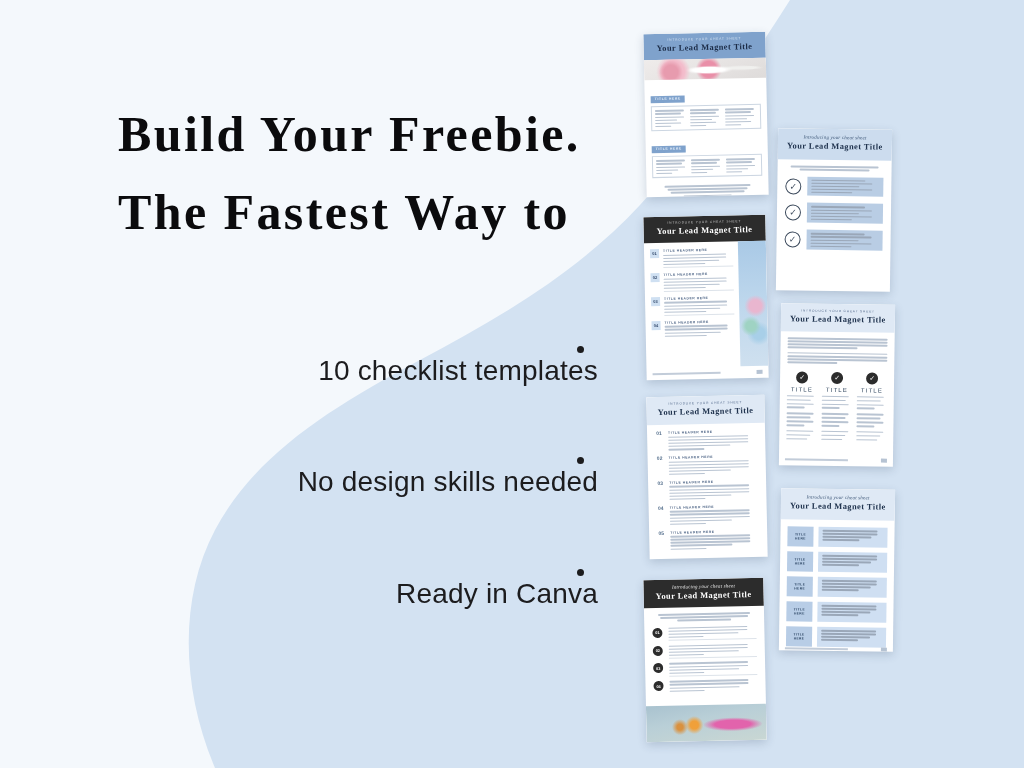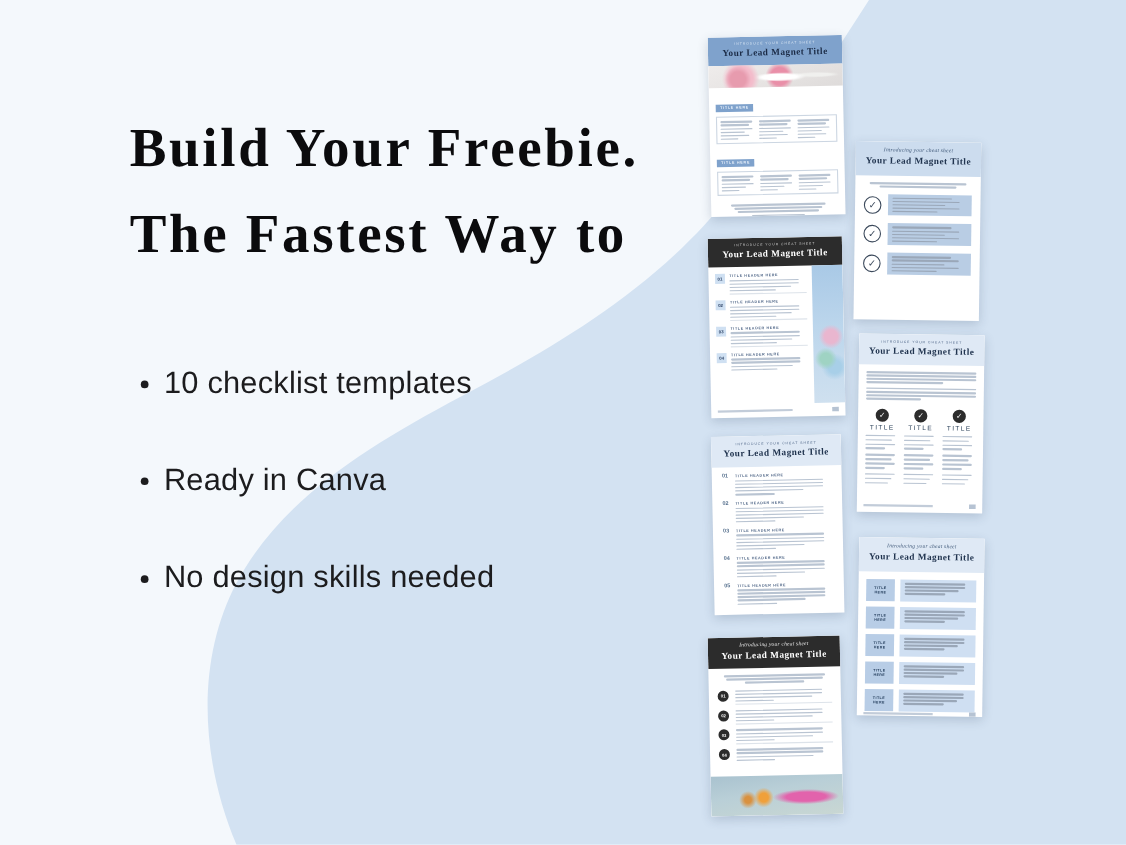--- a/index.html
+++ b/index.html
@@ -25,23 +25,24 @@
     font-weight: bold;
     font-size: 50px;
     line-height: 1.55;
     letter-spacing: 2.4px;
     color: #0b0b0d;
   }
   .headline .hl-line { display: block; white-space: nowrap; }
 
   .bullets { position: absolute; left: 128px; top: 330px; width: 470px; }
   .bullet {
-    display: flex; align-items: flex-start;
+    display: flex; align-items: flex-end;
     margin-bottom: 52px;
     color: #1c1c1e;
+    flex-direction: column;
   }
   .bullet:last-child { margin-bottom: 0; }
   .bullet .dot {
     width: 7px; height: 7px; border-radius: 50%;
     background: #1c1c1e;
     margin-top: 16px; margin-right: 14px; flex: 0 0 auto;
   }
   .bullet .btext {
     font-size: 28px;
     line-height: 1.3;
@@ -198,25 +199,25 @@
       <span class="hl-line">The Fastest Way to</span>
     </h1>
 
     <ul class="bullets" style="list-style:none;">
       <li class="bullet">
         <span class="dot"></span>
         <span class="btext">10 checklist templates</span>
       </li>
       <li class="bullet">
         <span class="dot"></span>
-        <span class="btext">Ready in Canva</span>
+        <span class="btext">No design skills needed</span>
       </li>
       <li class="bullet">
         <span class="dot"></span>
-        <span class="btext">No design skills needed</span>
+        <span class="btext">Ready in Canva</span>
       </li>
     </ul>
   </div>
 
   <div class="card" style="left:645px; top:33px; width:122px; height:163px; transform: rotate(-1.2deg);">
     <div class="card-inner">
       <div class="hdr hdr-blue">
         <div class="eyebrow eyebrow-on-blue">introduce your cheat sheet</div>
         <div class="card-title title-on-blue">Your Lead Magnet Title</div>
       </div>

